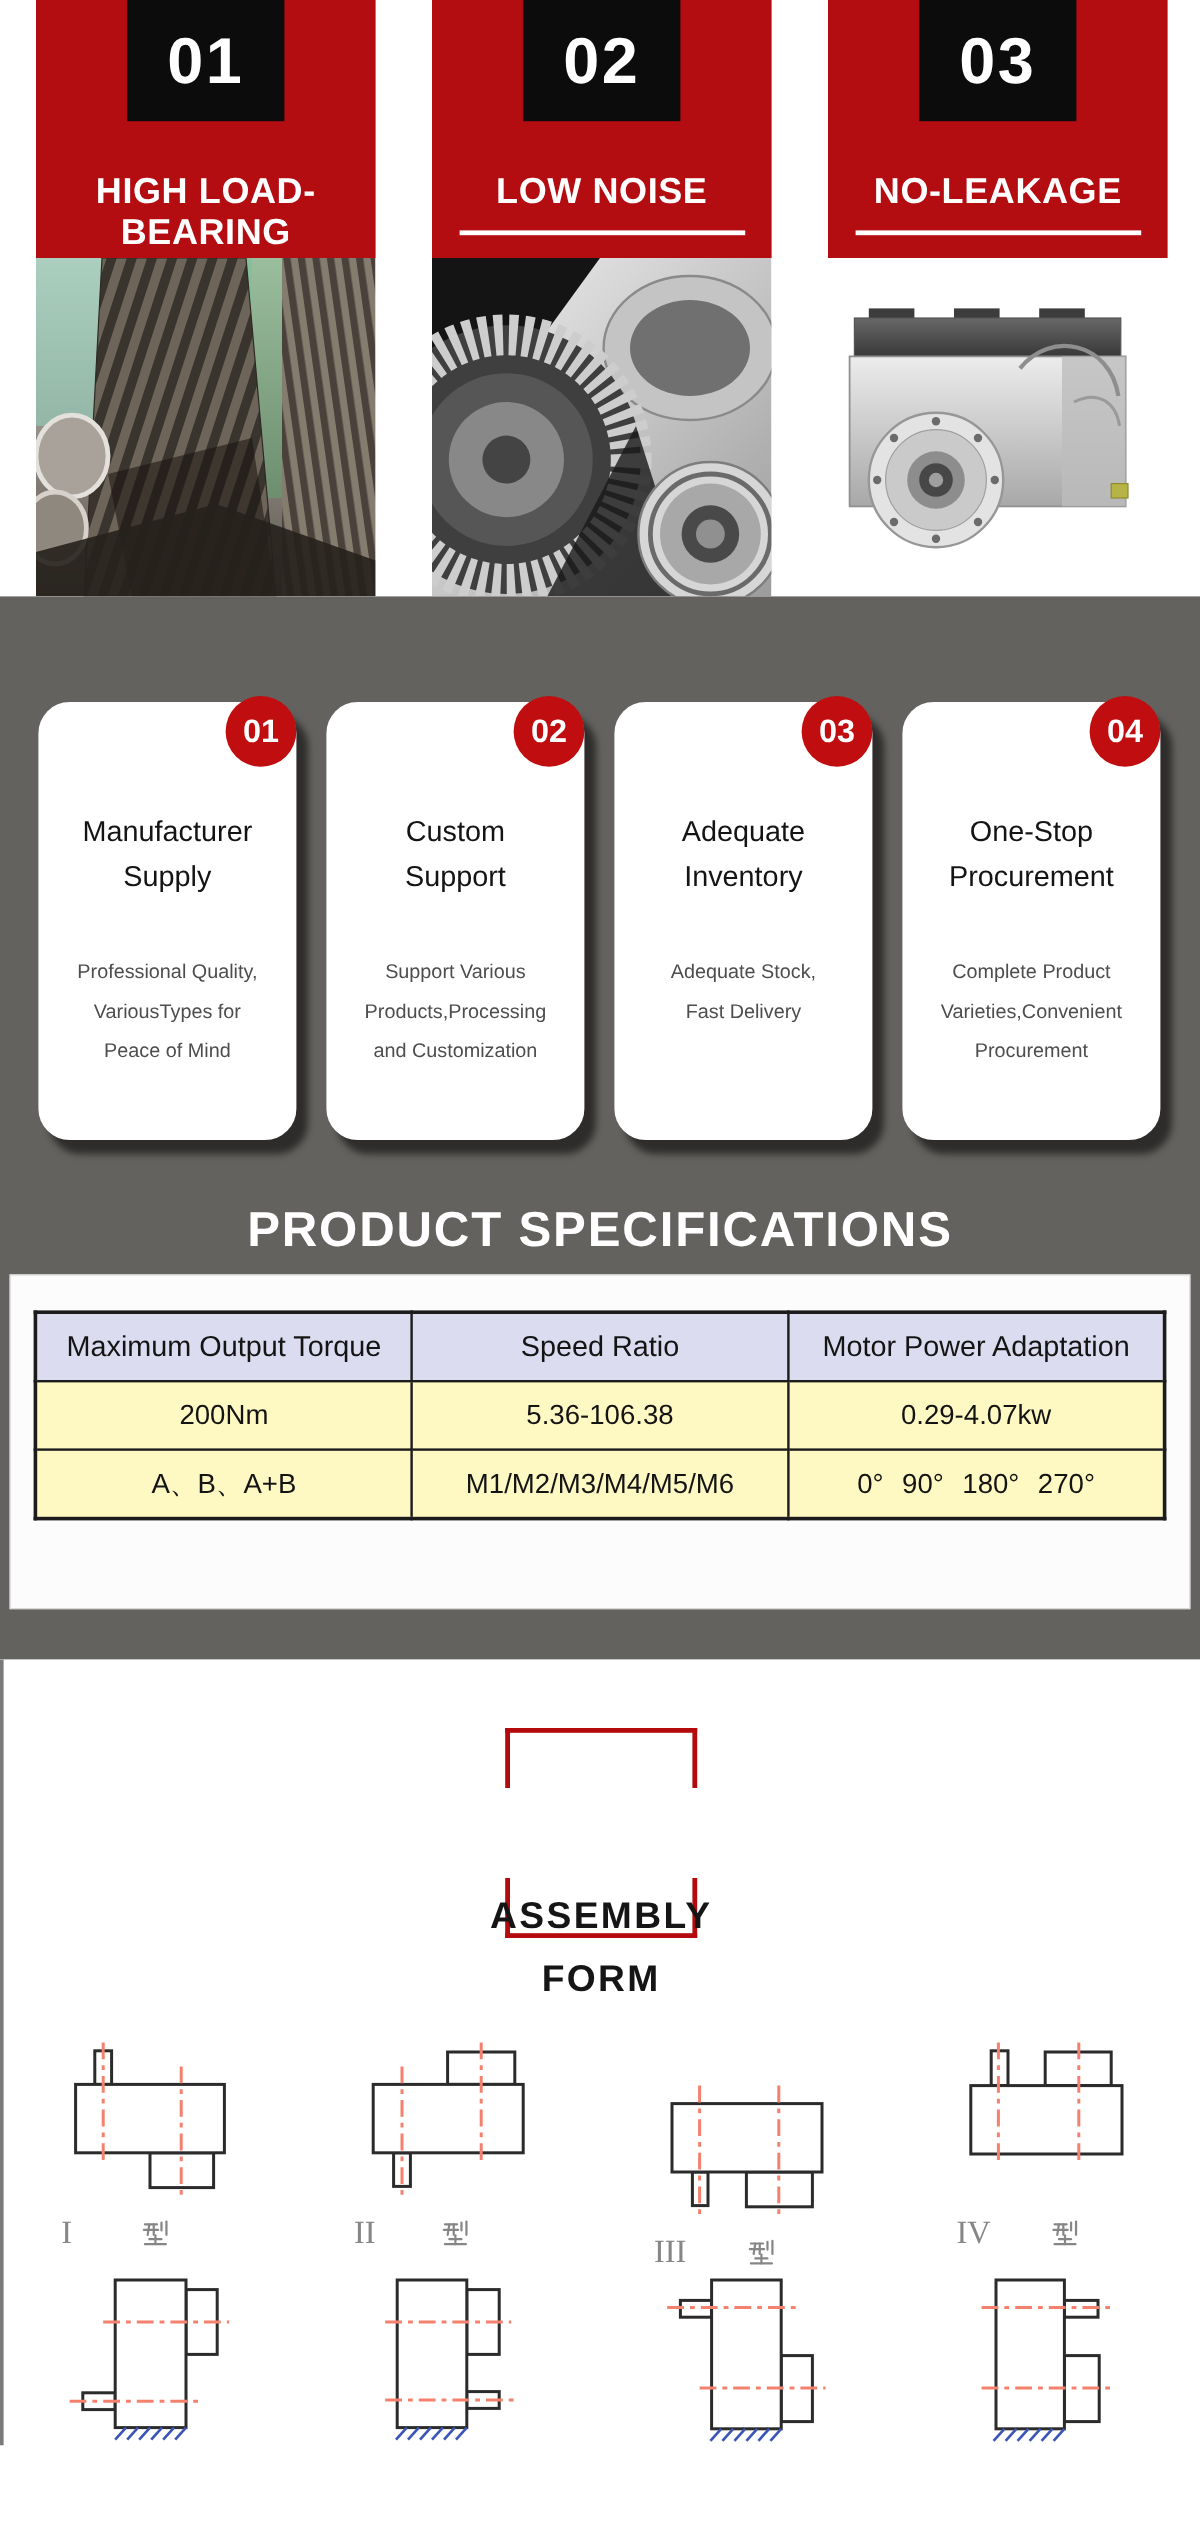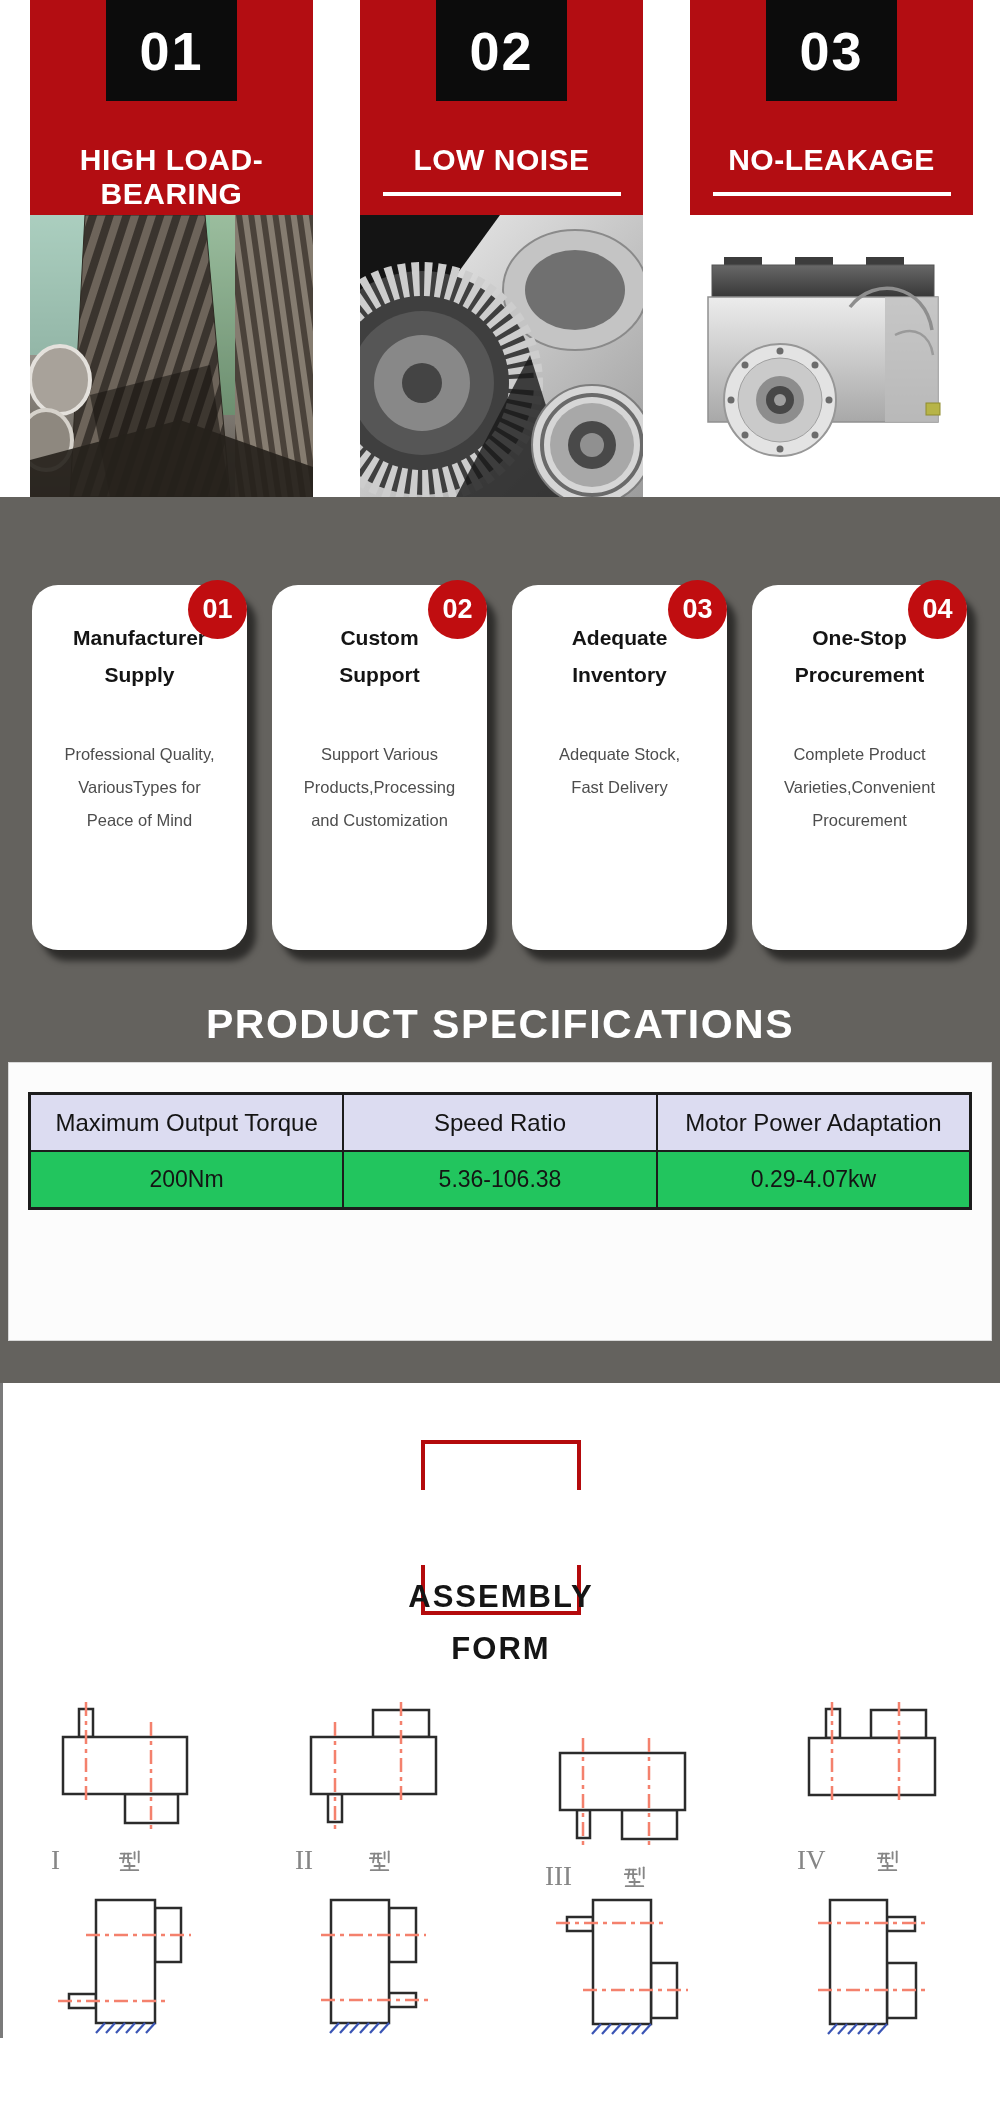--- a/index.html
+++ b/index.html
@@ -21,34 +21,34 @@
 
   
   .gray-section{position:absolute;top:497px;left:0;width:1000px;height:886px;
                 background:var(--gray_bg,#64625e);}
   .cards{position:absolute;top:88px;left:32px;display:flex;gap:25px;}
   .card{position:relative;width:215px;height:365px;background:#fff;border-radius:26px;
         box-shadow:9px 11px 6px rgba(0,0,0,.55);text-align:center;}
   .card-badge{position:absolute;top:-5px;right:0;width:59px;height:59px;border-radius:50%;
               background:var(--circle_red,#c00d10);color:#fff;font-size:27px;font-weight:bold;
               display:flex;align-items:center;justify-content:center;}
-  .card-title{margin-top:34px;font-size:21px;font-weight:bold;color:#141414;line-height:37px;}
+  .card-title{margin-top:90px;font-size:24px;font-weight:normal;color:#141414;line-height:37px;}
   .card-desc{margin-top:45px;font-size:16.5px;color:#4d4d4d;line-height:33px;}
   .card-desc span{display:block;}
 
   .spec-title{position:absolute;top:504px;left:0;width:100%;text-align:center;color:#fff;
               font-size:41px;font-weight:bold;letter-spacing:1.5px;}
   .spec-panel{position:absolute;top:565px;left:8px;width:984px;height:279px;background:#fcfcfc;
               border:1px solid #d8d8d8;box-sizing:border-box;}
   .spec-table{position:absolute;top:29px;left:19px;width:944px;border-collapse:collapse;
               table-layout:fixed;border:3px solid var(--border_dark,#1c1c1c);}
   .spec-table td{border:2px solid var(--border_dark,#1c1c1c);text-align:center;height:55px;
                  padding:0;color:#141414;}
   .spec-table tr.hdr td{background:var(--header_lavender,#dcdcf1);font-size:24px;}
-  .spec-table tr.val td{background:#22c55e;font-size:23px;word-spacing:9px;}
+  .spec-table tr.val td{background:#fef9c3;font-size:23px;word-spacing:9px;}
 
   
   .assembly-section{position:absolute;top:1383px;left:0;width:1000px;height:718px;background:#fff;
                     border-left:3px solid #7a7a7a;box-sizing:border-box;}
   .af-frame{position:absolute;top:57px;left:418px;width:160px;height:175px;}
   .af-top{position:absolute;top:0;left:0;right:0;height:46px;
           border-top:4px solid var(--frame_red,#b40a0c);
           border-left:4px solid var(--frame_red,#b40a0c);
           border-right:4px solid var(--frame_red,#b40a0c);}
   .af-bottom{position:absolute;bottom:0;left:0;right:0;height:46px;
@@ -262,20 +262,25 @@
             <tr class="hdr">
           <td>Maximum Output Torque</td>
           <td>Speed Ratio</td>
           <td>Motor Power Adaptation</td>
         </tr>
         <tr class="val">
           <td>200Nm</td>
           <td>5.36-106.38</td>
           <td>0.29-4.07kw</td>
         </tr>
+        <tr class="val">
+          <td>A、B、A+B</td>
+          <td>M1/M2/M3/M4/M5/M6</td>
+          <td>0° 90° 180° 270°</td>
+        </tr>
       </tbody>
         </table>
     </div>
   </div>
 
   <div class="assembly-section">
 
     <svg class="hidden-defs" aria-hidden="true">
       <defs>
         <g id="xing">

